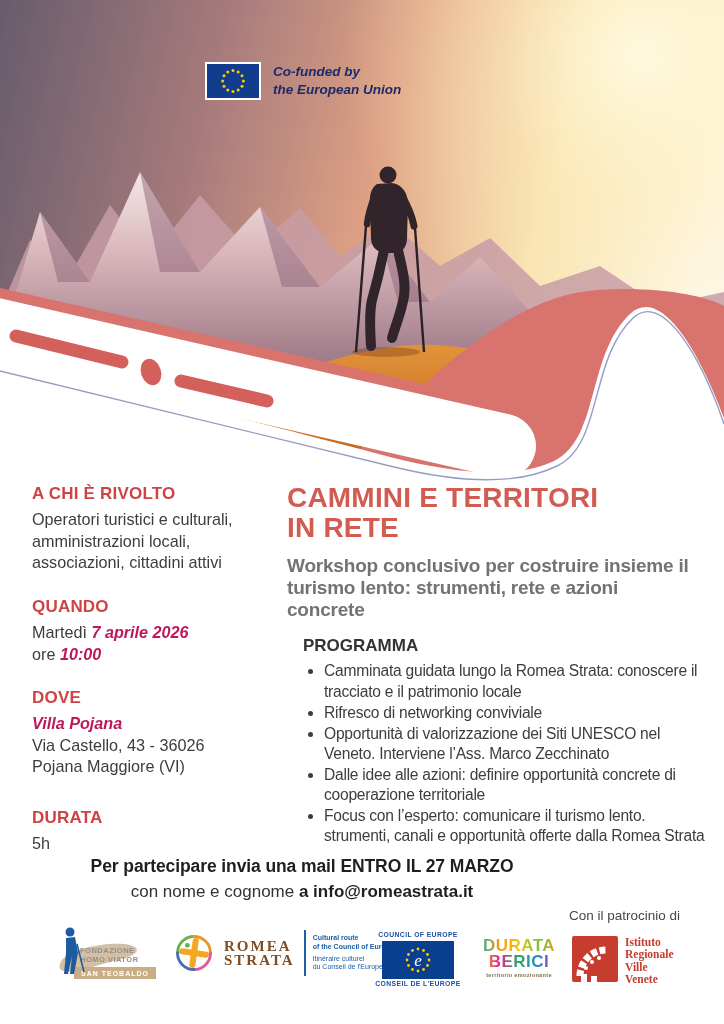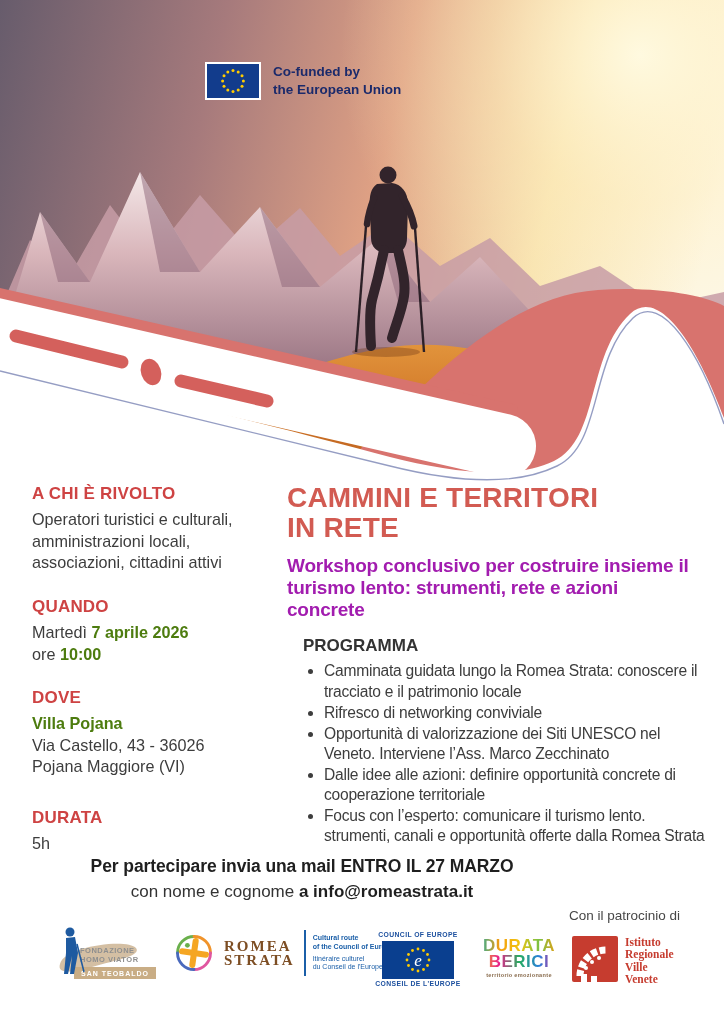--- a/index.html
+++ b/index.html
@@ -7,38 +7,38 @@
     position:relative;width:724px;height:1024px;margin:0 auto;
     background:#ffffff;overflow:hidden;
     font-family:"Liberation Sans",sans-serif;color:#3d3d3d;
   }
   .hero{position:absolute;top:0;left:0;display:block;}
 
   
   .interreg{position:absolute;top:58px;left:40px;color:#43589f;}
   .interreg-brand{font-size:30px;font-weight:bold;letter-spacing:.5px;line-height:1;}
   .interreg-region{font-size:13.5px;font-weight:bold;margin-top:4px;letter-spacing:.3px;}
-  .eu-block{position:absolute;top:62px;left:205px;display:flex;align-items:center;}
+  .eu-block{position:absolute;top:62px;left:205px;display:flex;align-items:center;font-style:italic;}
   .eu-flag{display:block;border:2px solid #ffffff;}
   .eu-text{margin-left:12px;font-size:13.5px;font-weight:bold;color:#1b2a6b;line-height:1.3;}
 
   
   .lsec{position:absolute;left:32px;width:254px;}
   .lsec-title{font-size:17px;font-weight:bold;color:#ce4343;letter-spacing:.2px;margin-bottom:5px;}
   .lsec-body{font-size:16.2px;color:#3d3d3d;line-height:1.33;}
-  .b{font-weight:bold;color:#4d7c0f;}
+  .b{font-weight:bold;color:#be185d;font-style:italic;}
   #sec-audience{top:484px;}
   #sec-quando{top:597px;}
   #sec-dove{top:688px;}
   #sec-durata{top:808px;}
 
   
   .rcol{position:absolute;left:287px;top:483px;width:425px;}
   .r-title{font-size:28px;font-weight:bold;color:#d25b52;line-height:1.06;letter-spacing:.2px;}
-  .r-sub{margin-top:13px;width:412px;font-size:19px;font-weight:bold;color:#a21caf;line-height:1.16;letter-spacing:-.2px;}
+  .r-sub{margin-top:13px;width:412px;font-size:19px;font-weight:bold;color:#737373;line-height:1.16;letter-spacing:-.2px;}
   .prog{margin-top:15px;margin-left:16px;}
   .prog-title{font-size:17px;font-weight:bold;color:#333333;}
   .prog ul{margin:5px 0 0 0;padding-left:21px;}
   .prog li{font-size:15.6px;line-height:1.29;color:#3d3d3d;margin:1px 0;letter-spacing:-.25px;}
 
   
   .cta{position:absolute;top:856px;left:0;width:604px;text-align:center;}
   .cta-l1{font-size:17.5px;font-weight:bold;color:#1f1f1f;letter-spacing:-.1px;}
   .cta-l2{font-size:17px;color:#333333;margin-top:5px;}
   .cta-l2 .mail{font-weight:bold;color:#1f1f1f;}

